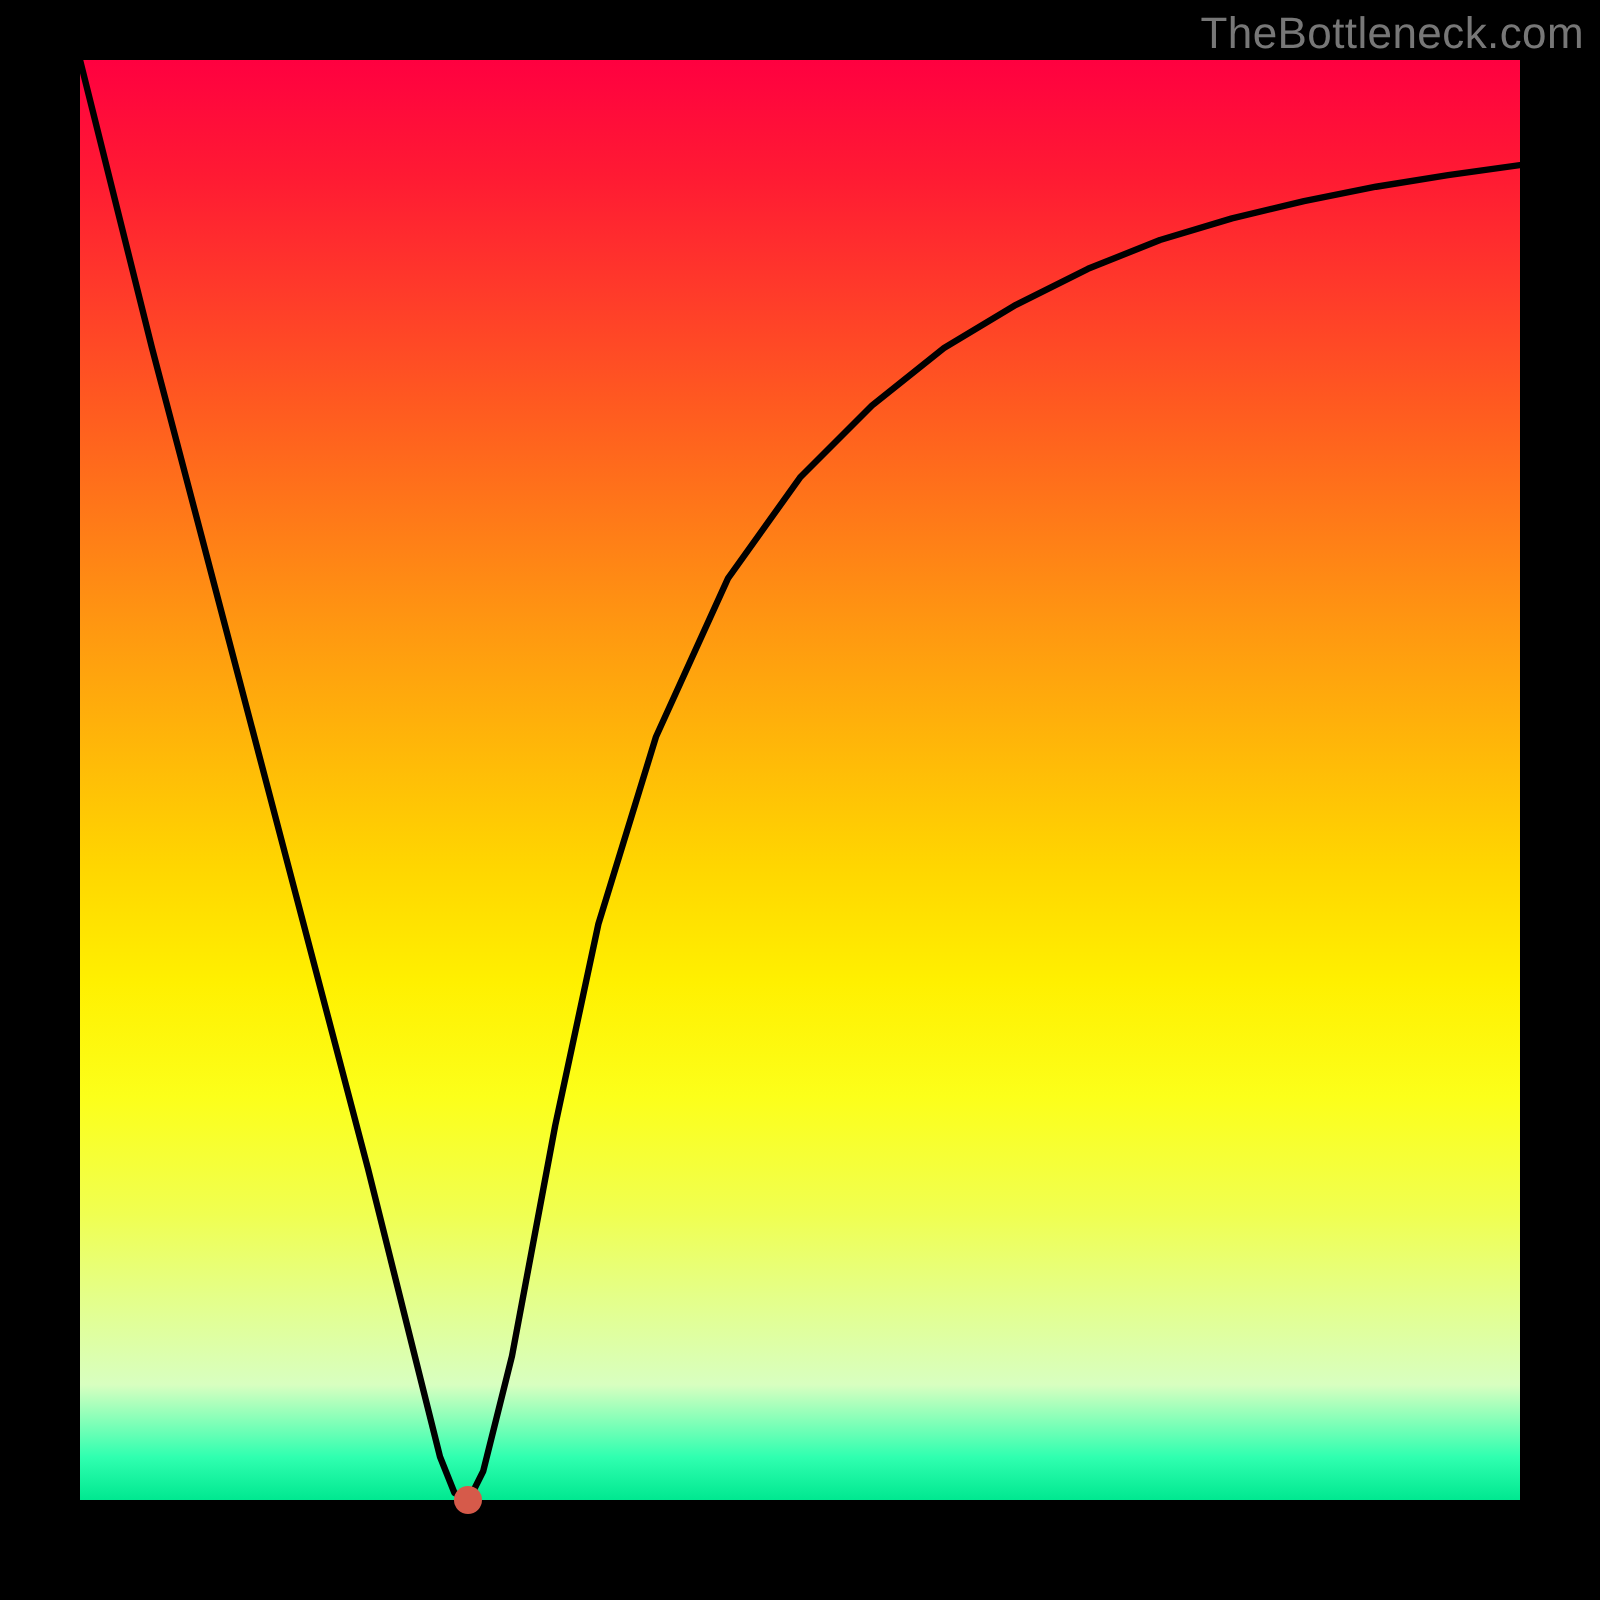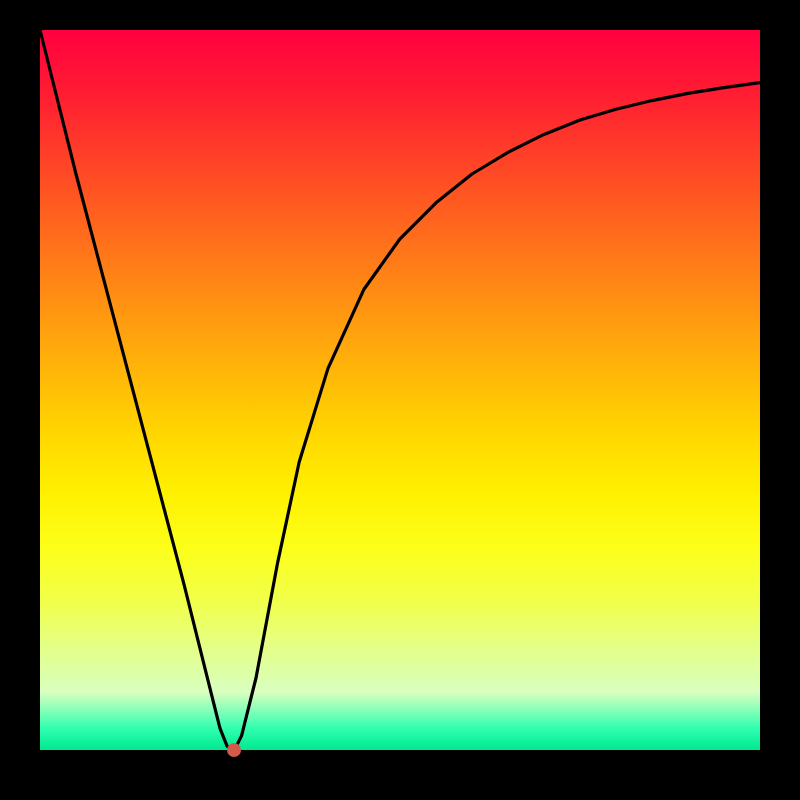--- a/index.html
+++ b/index.html
@@ -70,13 +70,14 @@
 </head>
 <body>
 
 <div class="frame">
   <div class="plot">
     <svg class="curve" viewBox="0 0 720 720" preserveAspectRatio="none">
       <path id="curve-path" fill="none" stroke="#000" stroke-width="3.2" stroke-linejoin="round" stroke-linecap="round" d="M0.00 0.00 L36.00 144.00 L72.00 280.80 L108.00 417.60 L144.00 554.40 L165.60 640.80 L180.00 698.40 L187.20 716.40 L194.40 720.00 L201.60 705.60 L216.00 648.00 L237.60 532.80 L259.20 432.00 L288.00 338.40 L324.00 259.20 L360.00 208.80 L396.00 172.80 L432.00 144.00 L468.00 122.40 L504.00 104.40 L540.00 90.00 L576.00 79.20 L612.00 70.56 L648.00 63.36 L684.00 57.60 L720.00 52.56"></path>
     </svg>
     <div id="marker-dot" class="dot" style="left: 194.4px; top: 720px;"></div>
   </div>
+  <div class="watermark">TheBottleneck.com</div>
 </div>
 
 </body></html>

